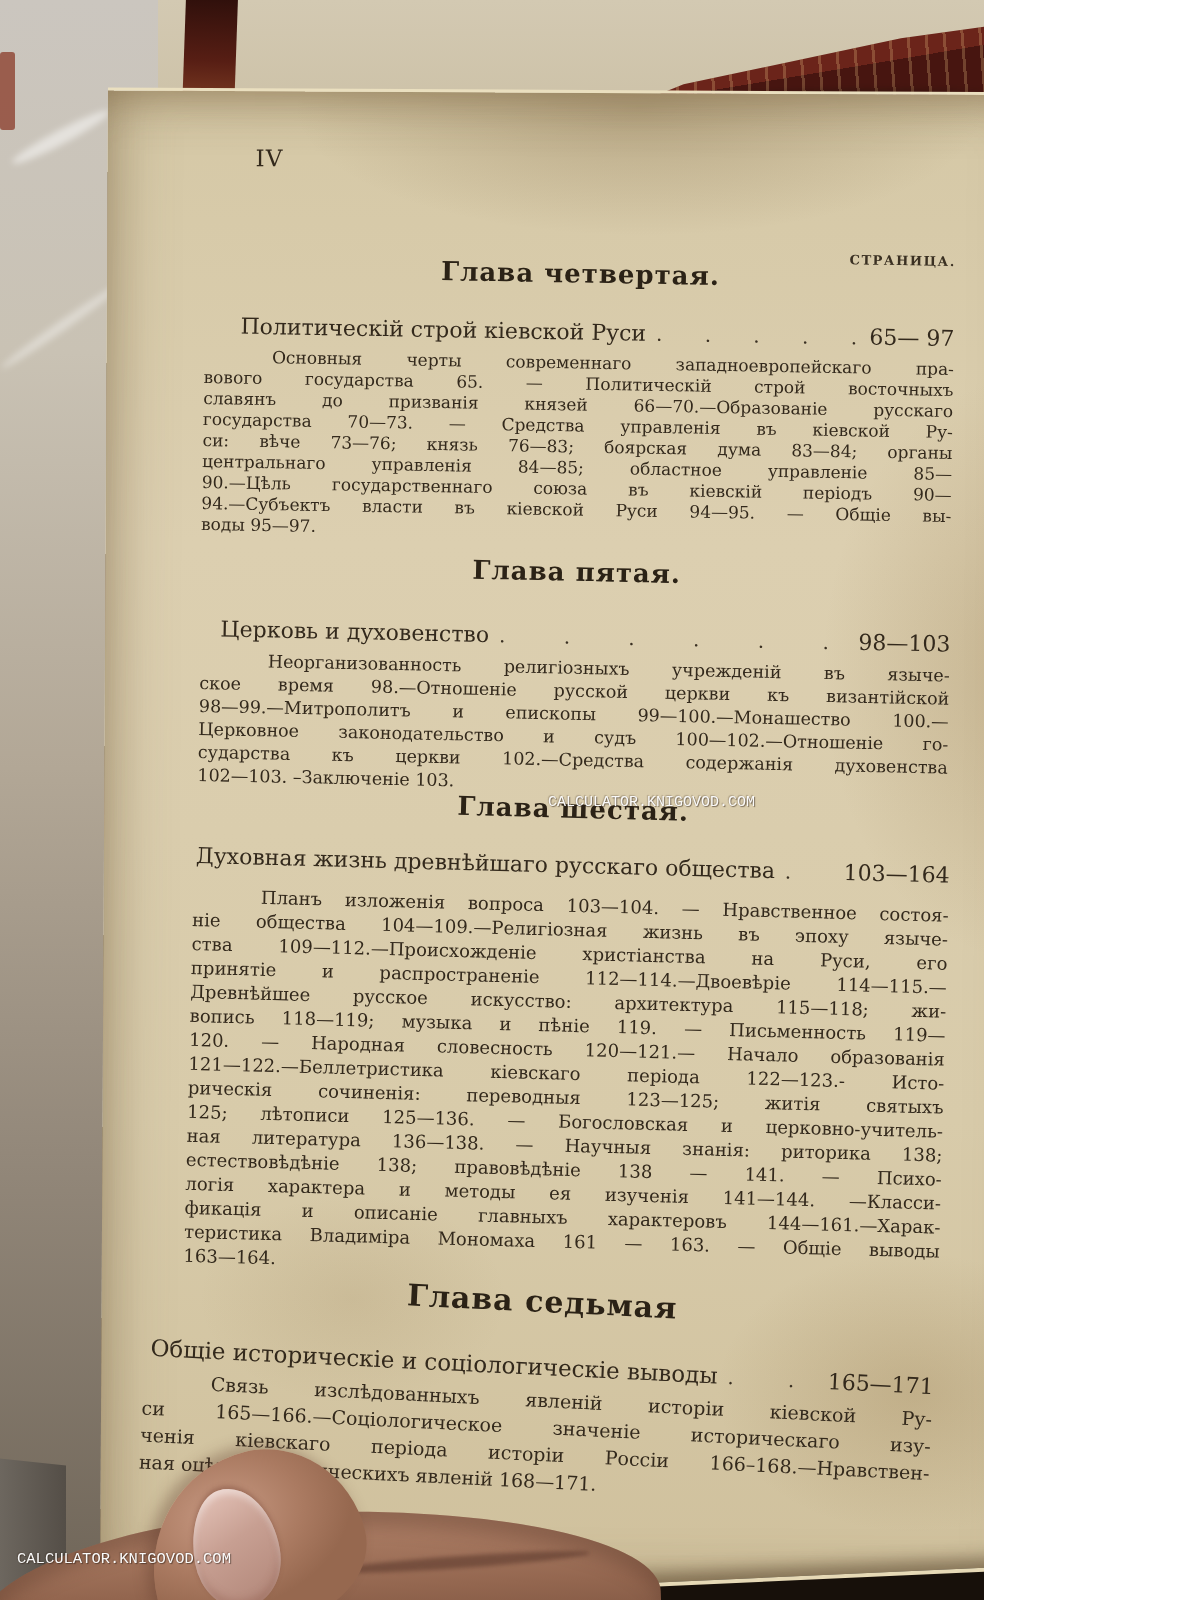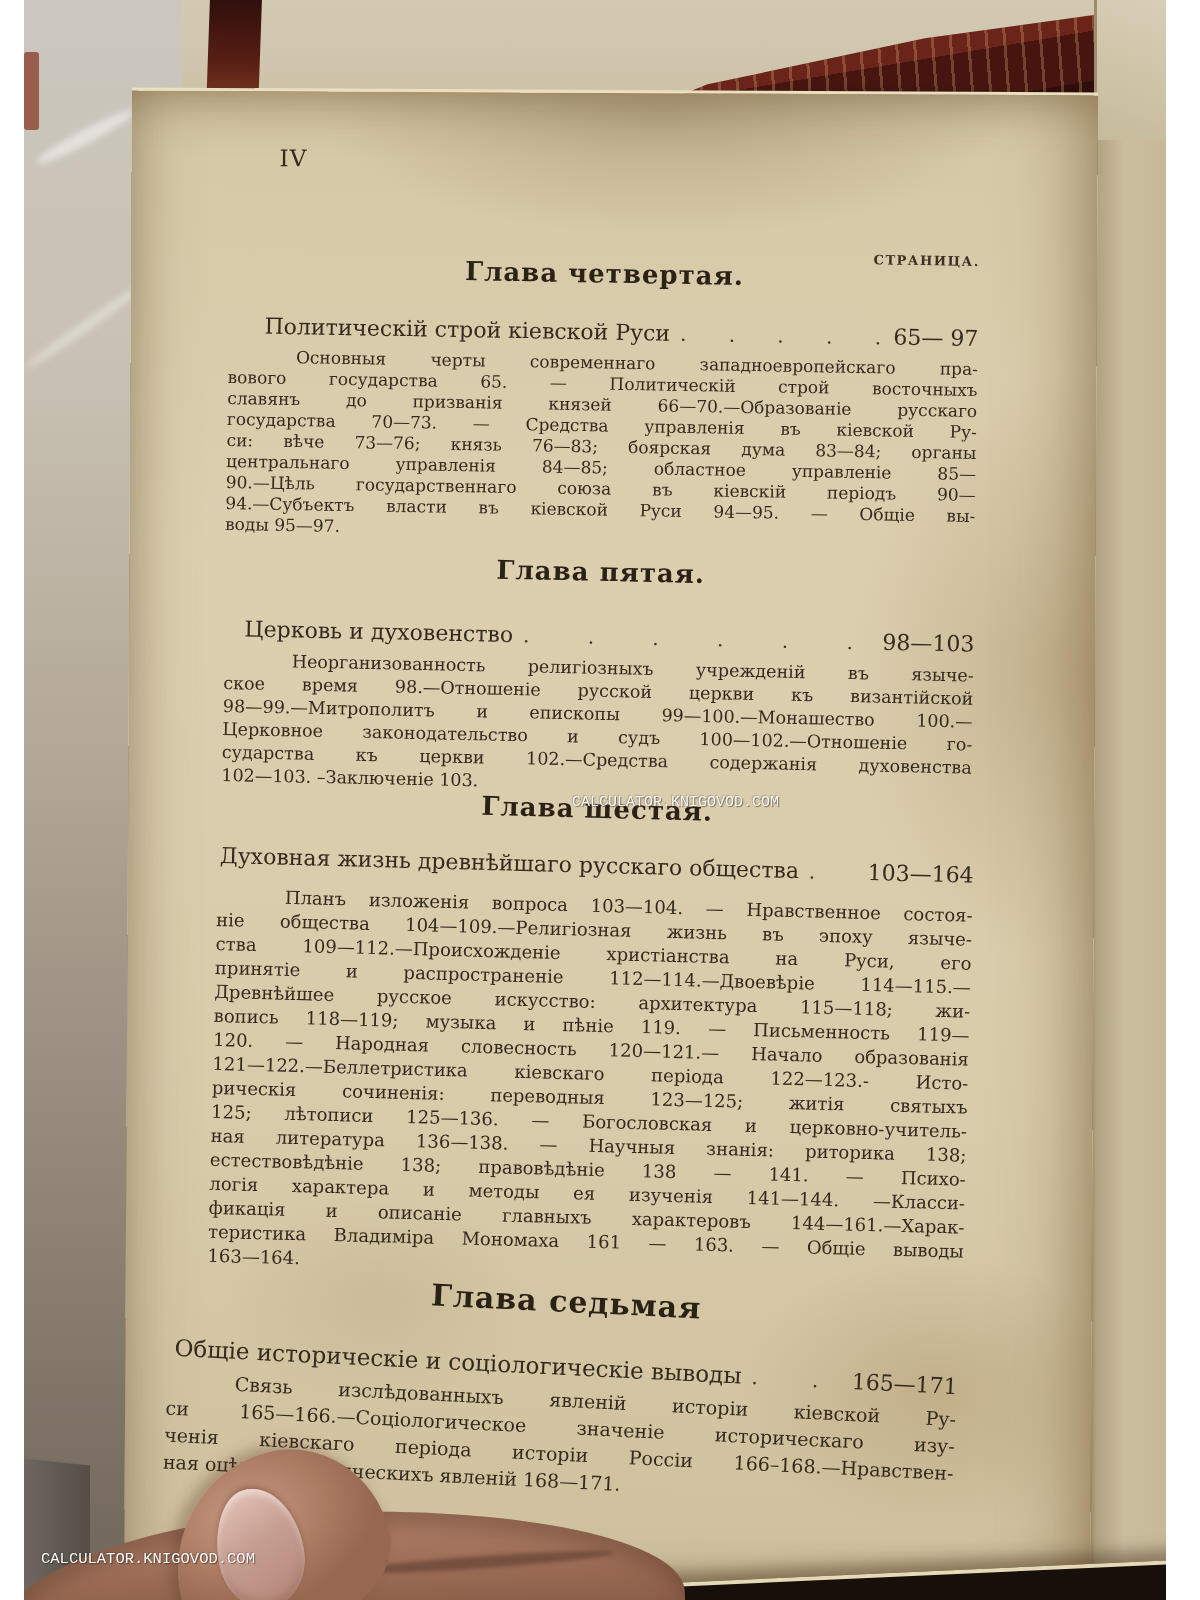--- a/index.html
+++ b/index.html
@@ -1,17 +1,17 @@
 <!DOCTYPE html>
 <html><head>
 <meta charset="utf-8">
 <style>
   html,body{margin:0;padding:0;}
-  .scene{position:relative;width:1142px;height:1600px;overflow:hidden;
-         background:#1d4ed8;font-family:"DejaVu Serif","Liberation Serif",serif;margin-left:24px;}
+  .scene{position:relative;width:984px;height:1600px;overflow:hidden;
+         background:#1d4ed8;font-family:"DejaVu Serif","Liberation Serif",serif;}
   .scene *{position:absolute;box-sizing:border-box;}
 
   
   .bg-top{left:0;top:0;width:1200px;height:180px;
     background:linear-gradient(180deg,#d3c9b2 0%,#cdc2a8 60%,#c6bAA0 100%);}
   .left-bg{left:0;top:0;width:158px;height:1600px;
     background:linear-gradient(180deg,#cbc6bf 0%,#c9c2b4 22%,#b2a796 48%,#93887a 72%,#6f6558 100%);}
   .left-streak1{left:6px;top:130px;width:110px;height:14px;background:rgba(255,255,255,.5);
     transform:rotate(-28deg);border-radius:50%;filter:blur(3px);}
   .left-streak2{left:-12px;top:320px;width:150px;height:10px;background:rgba(255,255,255,.38);

